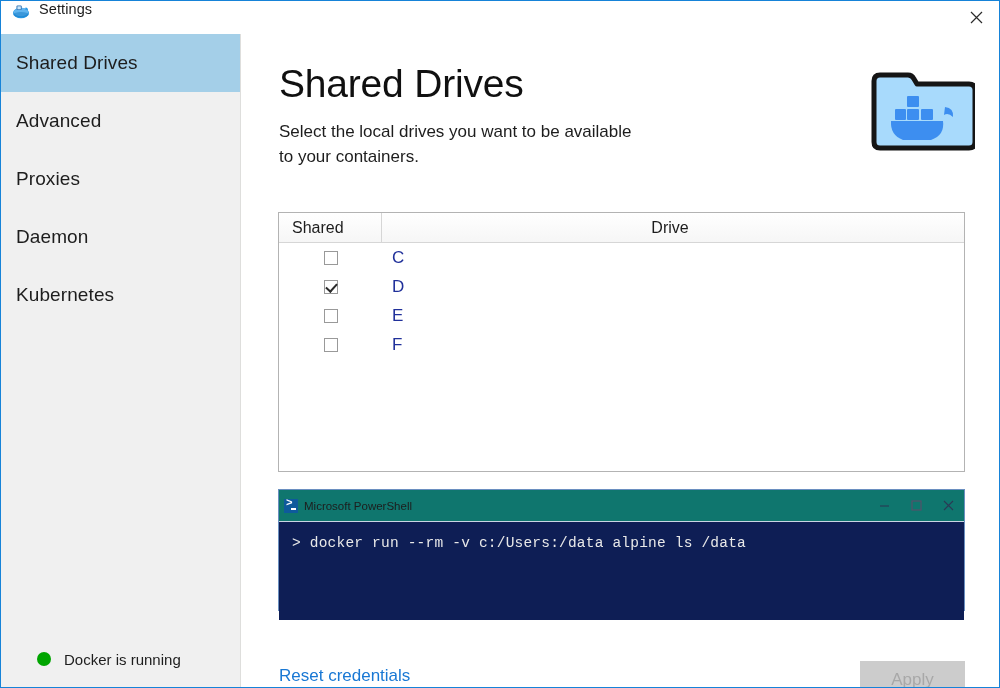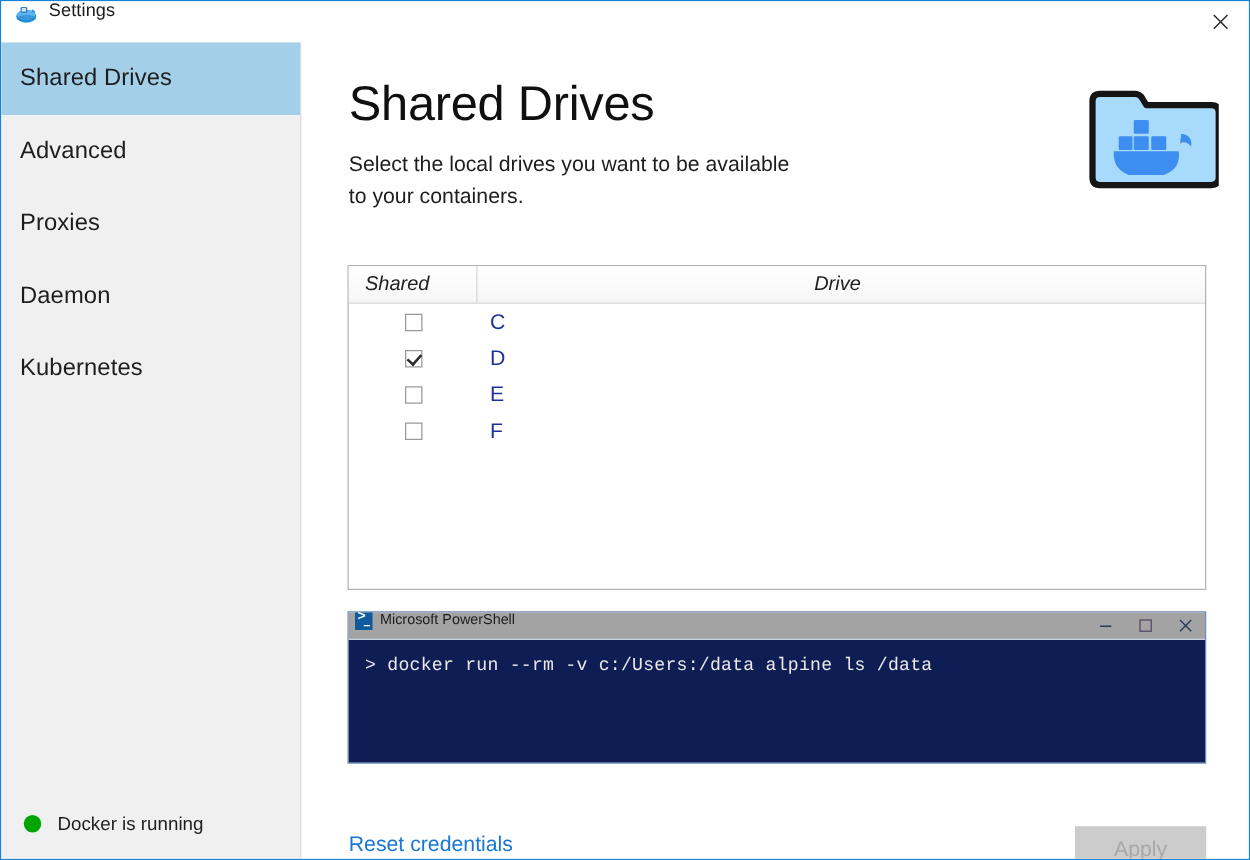--- a/index.html
+++ b/index.html
@@ -71,21 +71,21 @@
   }
   .nav-item.selected { background: #a4cfe8; }
 
   #status-bar {
     position: absolute;
     left: 0; bottom: 0;
     width: 240px;
     height: 56px;
     display: flex;
     align-items: center;
-    padding-left: 18px;
+    padding-left: 36px;
   }
   #status-dot {
     width: 14px; height: 14px;
     border-radius: 50%;
     background: #00a500;
     flex: 0 0 auto;
   }
   #status-text {
     margin-left: 13px;
     font-size: 15px;
@@ -137,21 +137,20 @@
     display: flex;
     height: 30px;
     border-bottom: 1px solid #d6d6d6;
     background: linear-gradient(#ffffff, #f6f6f6);
   }
   .th {
     font-size: 16px;
     color: #1d1d1d;
     display: flex;
     align-items: center;
-    font-style: italic;
   }
   #th-shared {
     width: 103px;
     padding-left: 13px;
     border-right: 1px solid #d6d6d6;
   }
   #th-drive {
     flex: 1;
     justify-content: center;
     padding-right: 6px;
@@ -193,23 +192,24 @@
   
   #ps-window {
     position: absolute;
     left: 36px; top: 455px;
     width: 687px;
     height: 122px;
     background: #f2f2f2;
     border: 1px solid #6a8fc0;
   }
   #ps-titlebar {
-    height: 22px;
-    display: flex;
-    background: #a3a3a3;
+    height: 32px;
+    display: flex;
+    align-items: center;
+    background: #0f766e;
     border-bottom: 1px solid #c9d4e3;
   }
   #ps-icon {
     margin-left: 5px;
     width: 14px; height: 14px;
     background: #0e5a9c;
     position: relative;
     flex: 0 0 auto;
   }
   #ps-icon::before {

